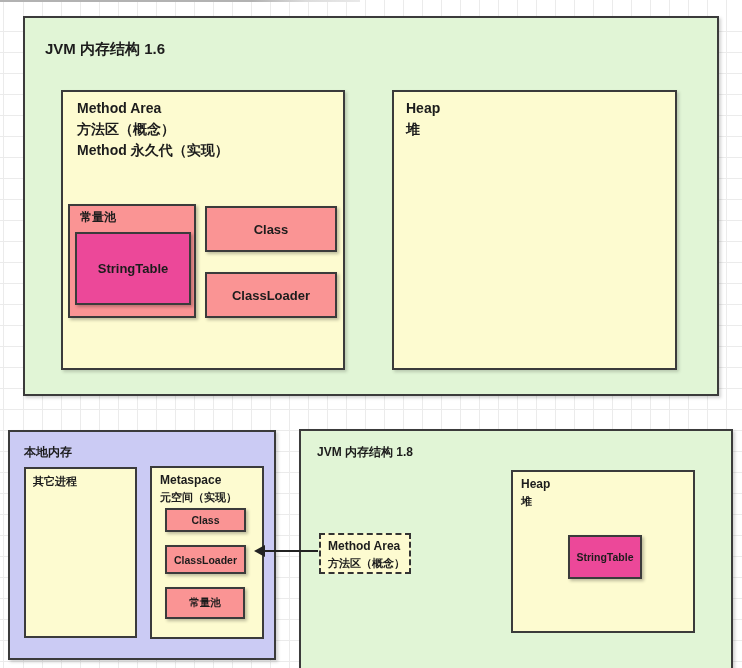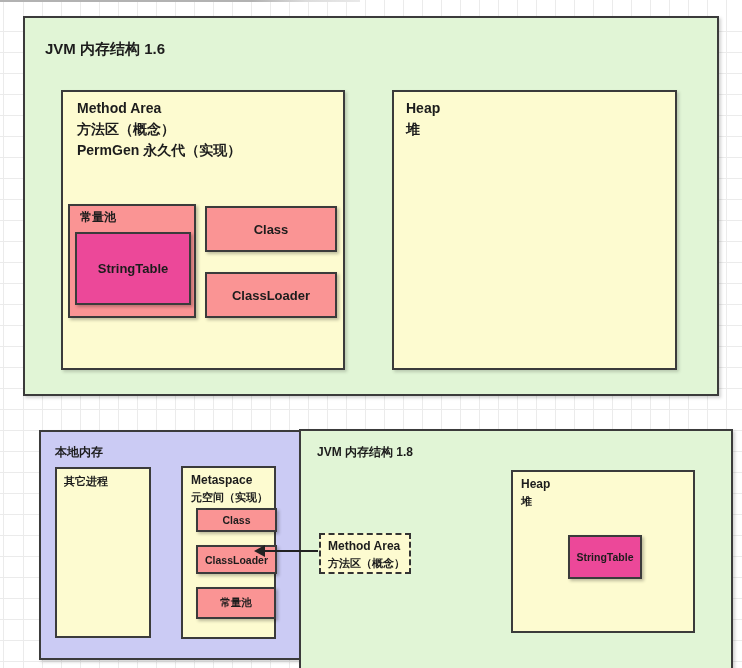--- a/index.html
+++ b/index.html
@@ -9,21 +9,21 @@
     color:#1c1c1c;
     background-color:#ffffff;
     background-image:
       repeating-linear-gradient(to right, transparent 0 18px, #ebebeb 18px 19px),
       repeating-linear-gradient(to bottom, transparent 0 20px, #ebebeb 20px 21px);
     background-position:5px 11px;
   }
   .box{position:absolute;box-sizing:border-box;border:2px solid #3b3b3b;}
   .green{background:#e1f5d6;}
   .yellow{background:#fdfbd0;}
-  .purple{background:#cbcbf4;margin-left:31px;}
+  .purple{background:#cbcbf4;}
   .pink{background:#fa9494;box-shadow:2px 2px 3px rgba(0,0,0,.25);}
   .red{background:#ec4899;box-shadow:2px 2px 3px rgba(0,0,0,.25);}
   .shadow{box-shadow:2px 2px 3px rgba(0,0,0,.18);}
   .b{font-weight:bold;}
   .center{display:flex;align-items:center;justify-content:center;text-align:left;}
   .t15{font-size:15px;}
   .t14{font-size:14px;line-height:21px;}
   .t13{font-size:13px;}
   .t12{font-size:12px;line-height:17px;}
   .t11{font-size:11px;line-height:16px;}
@@ -41,21 +41,21 @@
 
 <div class="canvas">
 
   <div class="box green shadow" style="left:23px;top:16px;width:696px;height:380px;">
     <div class="b t15" style="position:absolute;left:20px;top:22px;">JVM 内存结构 1.6</div>
 
     <div class="box yellow shadow" style="left:36px;top:72px;width:284px;height:280px;">
       <div class="b t14" style="position:absolute;left:14px;top:6px;">
         <div>Method Area</div>
         <div>方法区（概念）</div>
-        <div>PermGen 永久代（实现）</div>
+        <div>Method 永久代（实现）</div>
       </div>
 
       <div class="box pink" style="left:5px;top:112px;width:128px;height:114px;">
         <div class="b t12" style="position:absolute;left:10px;top:3px;">常量池</div>
         <div class="box red center b t13" style="left:5px;top:26px;width:116px;height:73px;">StringTable</div>
       </div>
 
       <div class="box pink center b t13" style="left:142px;top:114px;width:132px;height:46px;">Class</div>
 
       <div class="box pink center b t13" style="left:142px;top:180px;width:132px;height:46px;">ClassLoader</div>
@@ -67,25 +67,25 @@
         <div>堆</div>
       </div>
     </div>
   </div>
 
   <div class="divider"></div>
 
   <div class="box purple shadow" style="left:8px;top:430px;width:268px;height:230px;">
     <div class="b t12" style="position:absolute;left:14px;top:12px;">本地内存</div>
 
-    <div class="box yellow" style="left:14px;top:35px;width:96px;height:171px;">
+    <div class="box yellow" style="left:14px;top:35px;width:113px;height:171px;">
       <div class="b t11" style="position:absolute;left:7px;top:4px;">其它进程</div>
     </div>
 
-    <div class="box yellow" style="left:140px;top:34px;width:95px;height:173px;">
+    <div class="box yellow" style="left:140px;top:34px;width:114px;height:173px;">
       <div style="position:absolute;left:8px;top:4px;">
         <div class="b t12">Metaspace</div>
         <div class="b t11">元空间（实现）</div>
       </div>
       <div class="box pink center b t10" style="left:13px;top:40px;width:81px;height:24px;">Class</div>
       <div class="box pink center b t10" style="left:13px;top:77px;width:81px;height:29px;">ClassLoader</div>
       <div class="box pink center b t10" style="left:13px;top:119px;width:80px;height:32px;">常量池</div>
     </div>
   </div>
 

